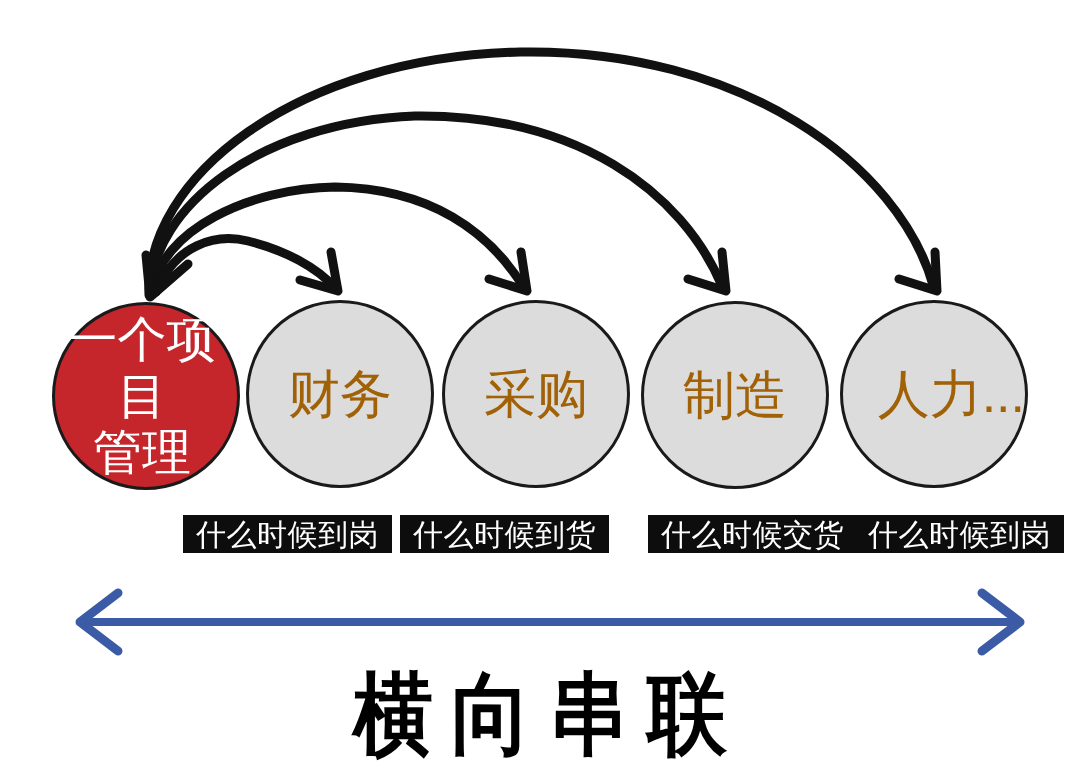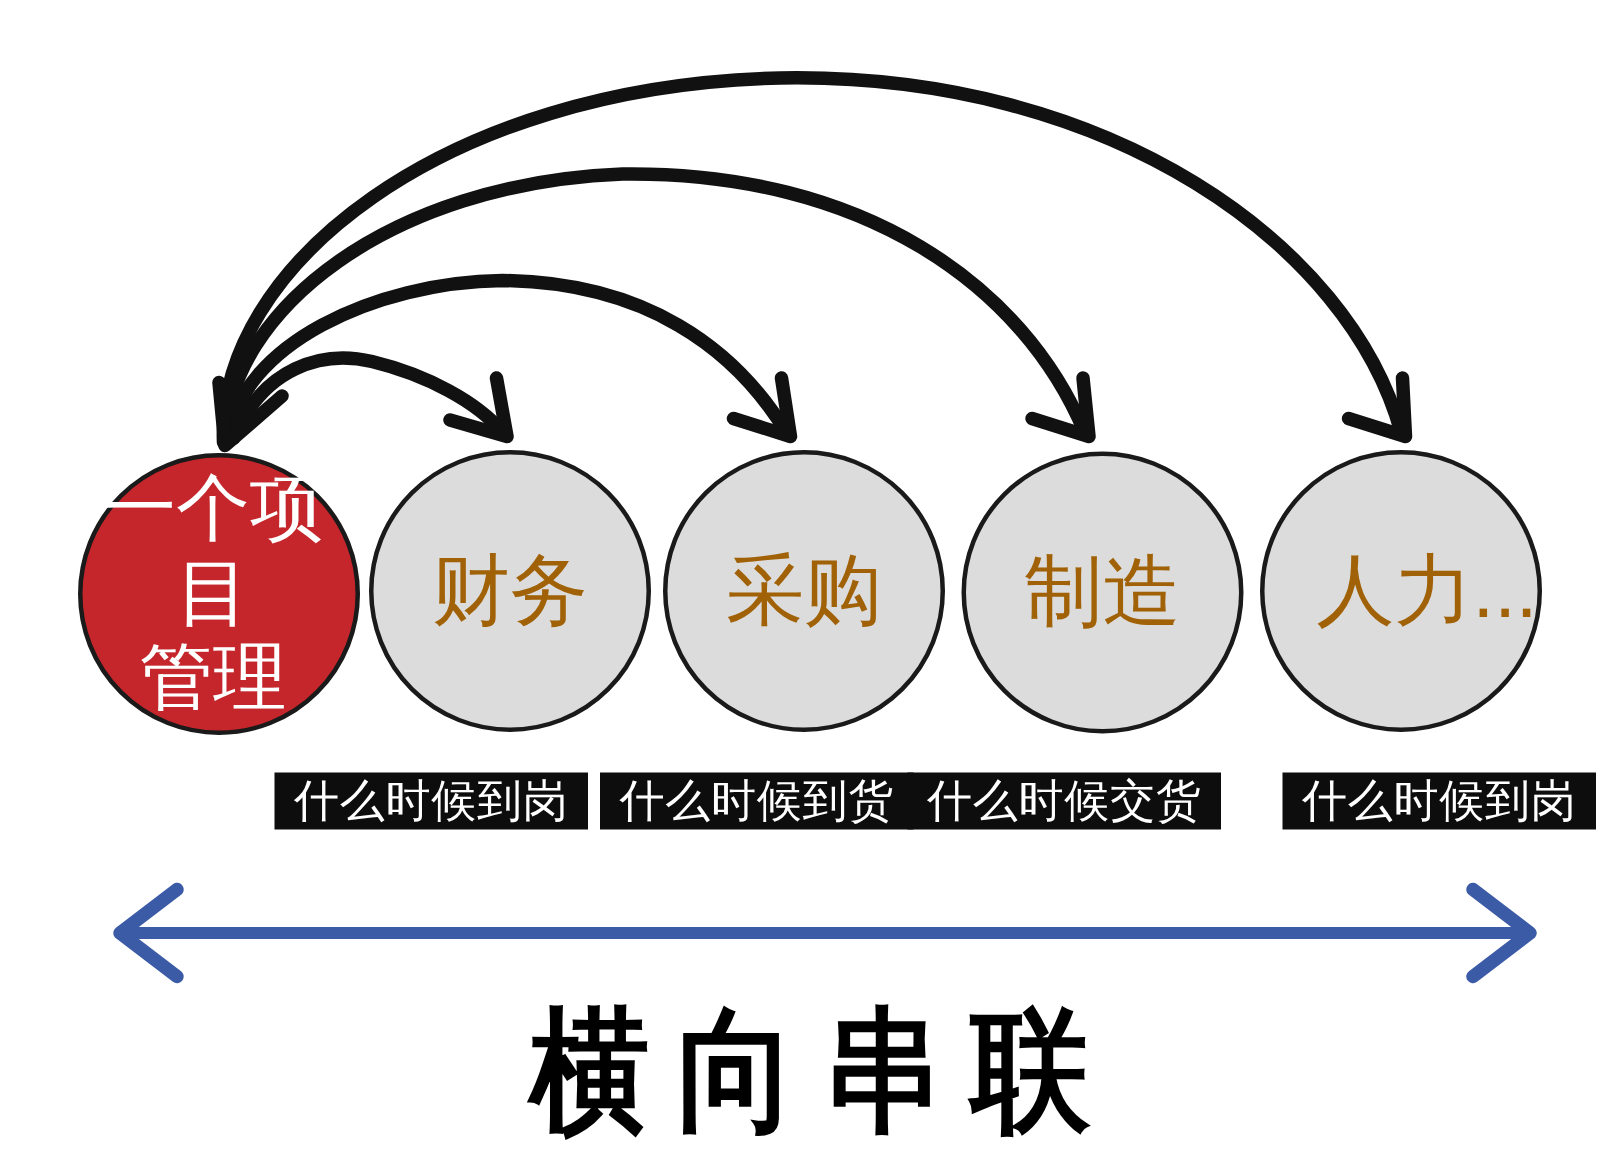--- a/index.html
+++ b/index.html
@@ -164,21 +164,21 @@
   </div>
 
   <div class="tag" style="left:183px; top:515px; width:209px;">
     <span>什么时候到岗</span>
   </div>
 
   <div class="tag" style="left:400px; top:515px; width:209px;">
     <span>什么时候到货</span>
   </div>
 
-  <div class="tag" style="left:605px; top:515px; width:209px;">
+  <div class="tag" style="left:648px; top:515px; width:209px;">
     <span>什么时候交货</span>
   </div>
 
   <div class="tag" style="left:855px; top:515px; width:209px;text-align:center;">
     <span>什么时候到岗</span>
   </div>
 
   <div class="caption">横向串联</div>
 
 </div>

